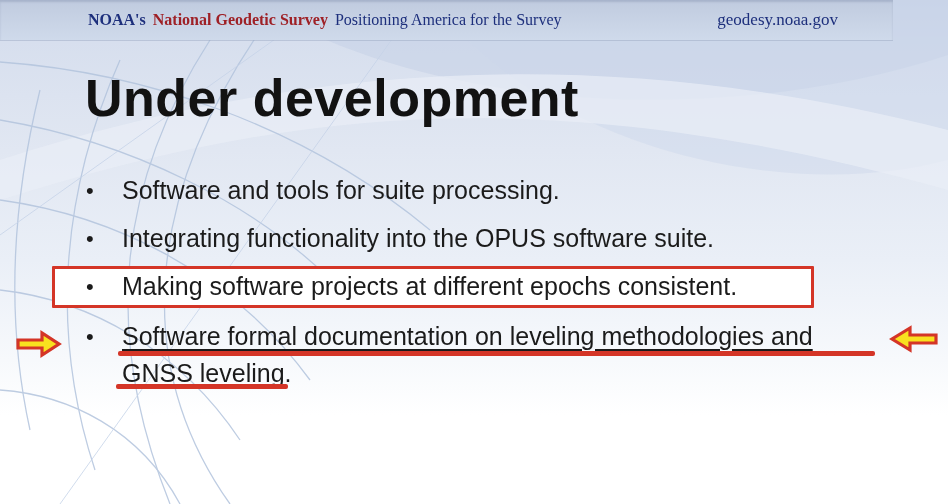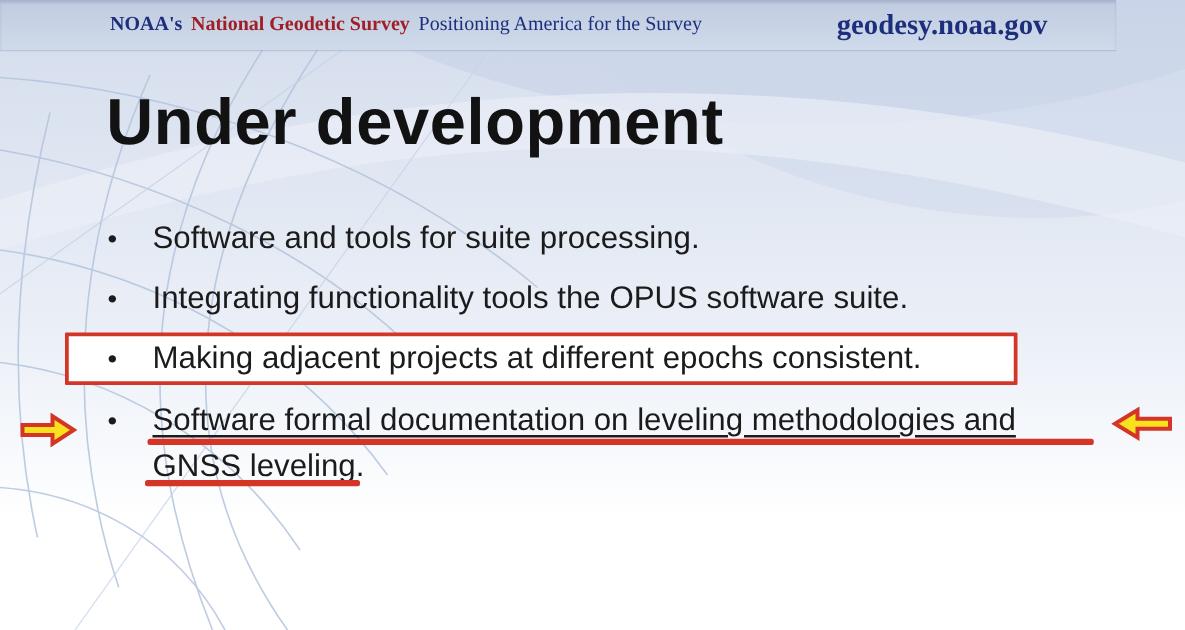--- a/index.html
+++ b/index.html
@@ -27,21 +27,21 @@
     padding:0 55px 0 88px;box-sizing:border-box;
     background:linear-gradient(180deg,#c0cbdf 0%,#c9d4e6 60%,#cfdaeb 100%);
     box-shadow:inset 0 2px 2px rgba(120,135,165,.35), 0 1px 0 rgba(150,163,190,.45);
     font-family:"Liberation Serif", serif;
     font-size:16px;white-space:nowrap;
   }
   .band-left{flex:1;display:flex;gap:7px;align-items:baseline;}
   .navy{color:var(--header-navy);}
   .dkred{color:var(--header-red);text-align:center;}
   .bold{font-weight:bold;}
-  .band-right{font-size:23px;font-weight:bold;color:var(--header-navy);}
+  .band-right{font-size:17px;font-weight:normal;color:var(--header-navy);}
   
   .title{
     position:absolute;left:85px;top:68px;margin:0;z-index:3;
     font-size:52px;font-weight:bold;color:#121212;letter-spacing:.5px;
   }
   
   .bullet{
     position:absolute;left:86px;z-index:3;display:flex;
     font-size:25px;color:var(--text-black);line-height:37px;
   }
@@ -102,26 +102,26 @@
 
   <div class="redbox"></div>
 
   <div class="bullet b1">
     <span class="dot">•</span>
     <span class="btext">Software and tools for suite processing.</span>
   </div>
 
   <div class="bullet b2">
     <span class="dot">•</span>
-    <span class="btext">Integrating functionality tools the OPUS software suite.</span>
+    <span class="btext">Integrating functionality into the OPUS software suite.</span>
   </div>
 
   <div class="bullet b3">
     <span class="dot">•</span>
-    <span class="btext">Making adjacent projects at different epochs consistent.</span>
+    <span class="btext">Making software projects at different epochs consistent.</span>
   </div>
 
   <div class="bullet b4">
     <span class="dot">•</span>
     <span class="btext">
       <span class="u">Software formal documentation on leveling methodologies and</span><br>
       <span class="u">GNSS leveling</span><span>.</span>
     </span>
   </div>
 

